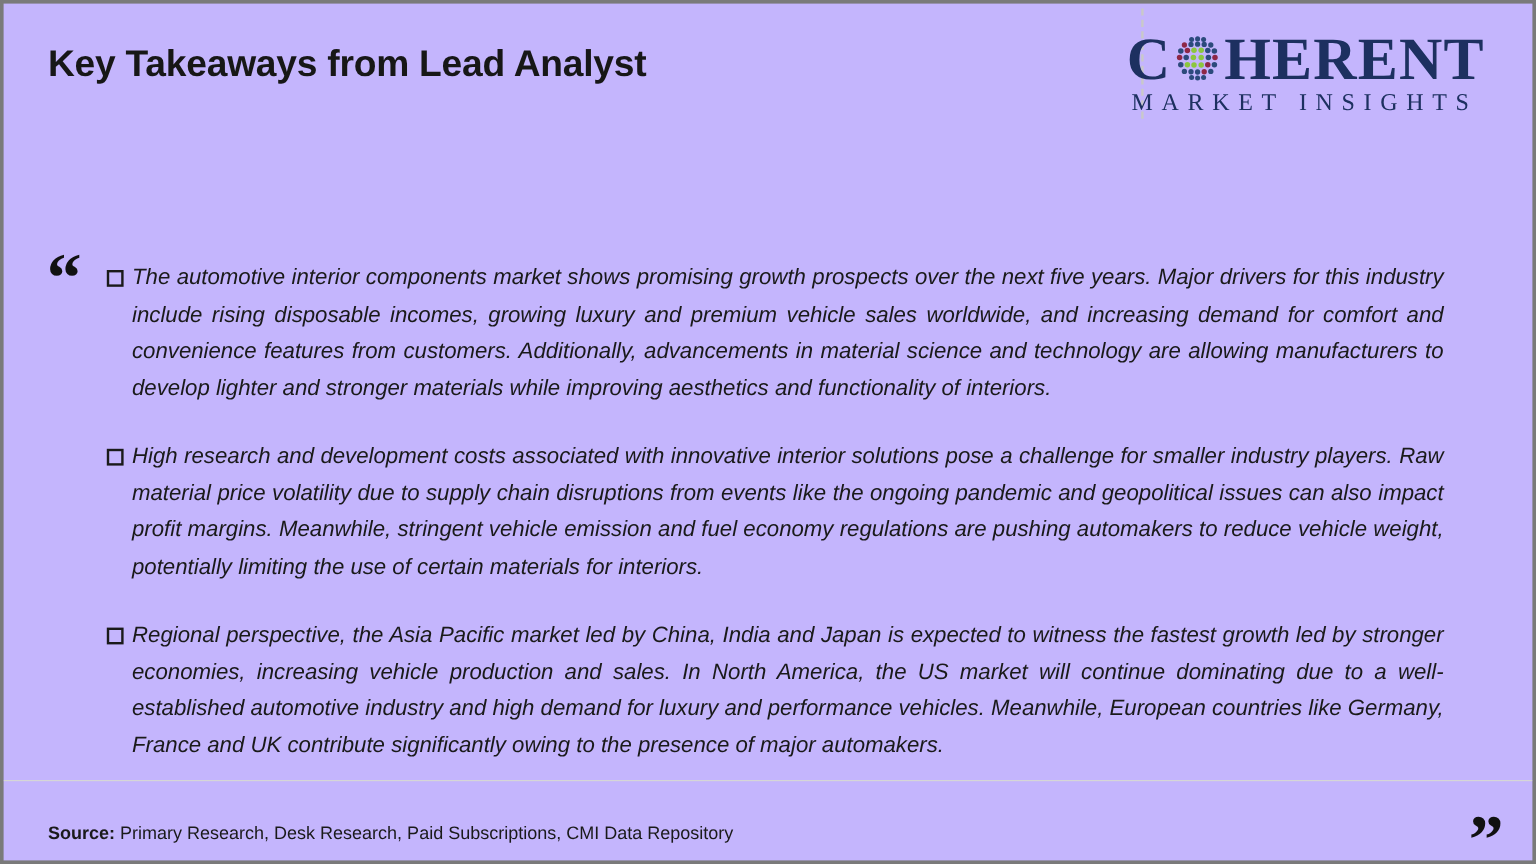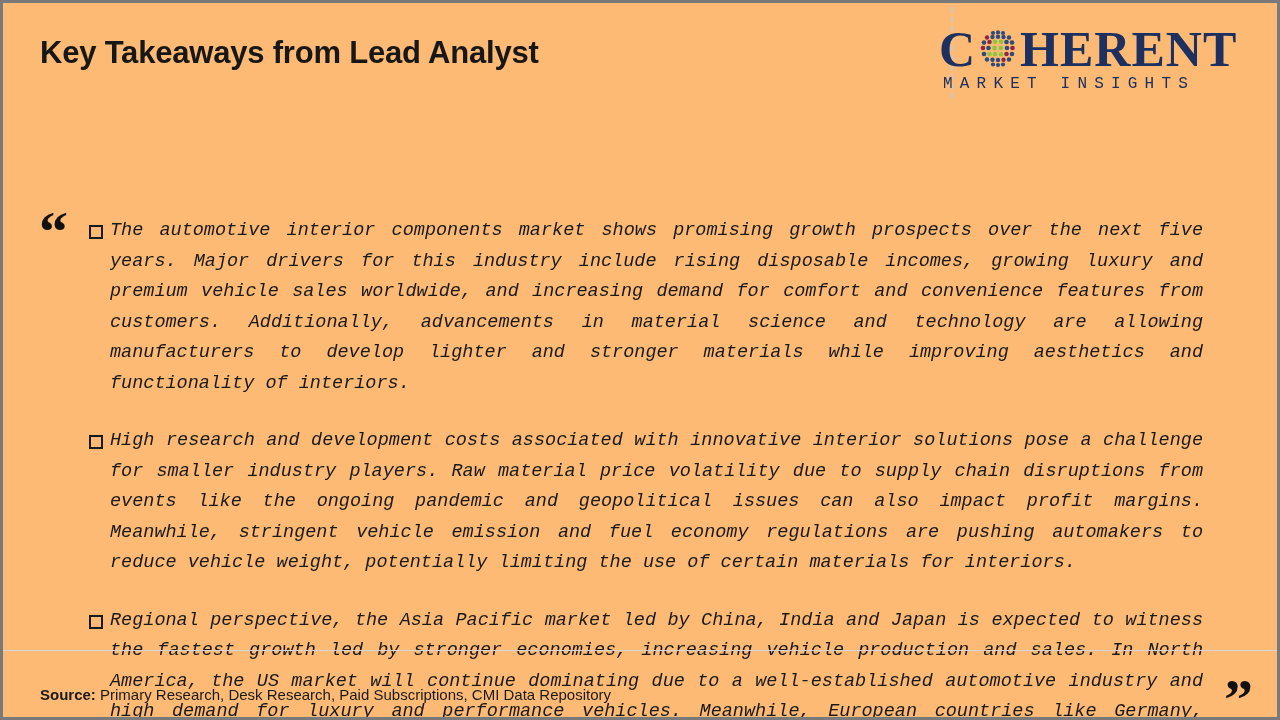--- a/index.html
+++ b/index.html
@@ -9,21 +9,21 @@
   }
   body {
     font-family: "Liberation Sans", sans-serif;
   }
 
   .slide {
     position: relative;
     width: 1280px;
     height: 720px;
     box-sizing: border-box;
-    background: #fdba74;
+    background: #c4b5fd;
     border: 3px solid #7a7a7a;
     overflow: hidden;
   }
 
   
   .header {
     position: relative;
     height: 100px;
   }
 
@@ -70,22 +70,22 @@
     letter-spacing: 1px;
     line-height: 1;
   }
   .logo-globe {
     width: 42px;
     height: 42px;
     margin: 0 1px 0 1px;
     flex: none;
   }
   .logo-tagline {
-    font-family: Liberation Mono, monospace;
-    font-size: 16px;
+    font-family: Liberation Serif, serif;
+    font-size: 20px;
     font-weight: normal;
     color: #1d3060;
     letter-spacing: 7.2px;
     margin-top: 2px;
     margin-left: 4px;
     white-space: nowrap;
   }
 
   
   .body-area {
@@ -133,21 +133,21 @@
     flex: none;
     width: 10px;
     height: 10px;
     border: 2px solid #1a1a1a;
     margin-top: 9px;
     margin-right: 7px;
   }
 
   .bullet-text {
     flex: 1;
-    font-family: Liberation Mono, monospace;
+    font-family: Liberation Sans, sans-serif;
     font-style: italic;
     font-size: 18.5px;
     line-height: 30.5px;
     color: #1a1a1a;
     text-align: justify;
     text-justify: inter-word;
   }
 
   
   .footer {

